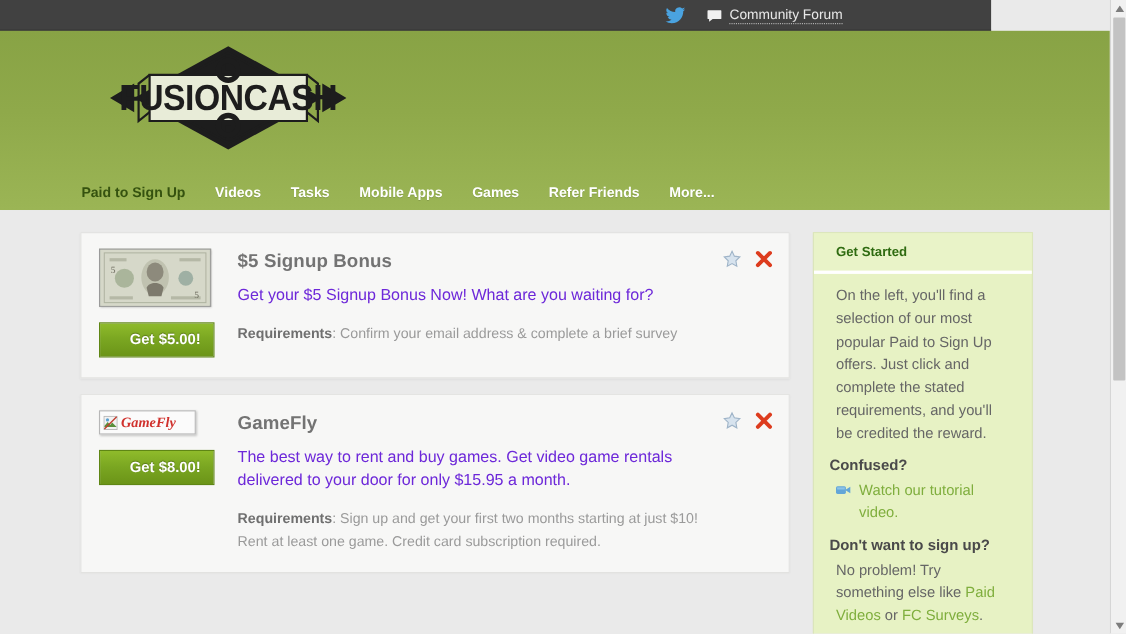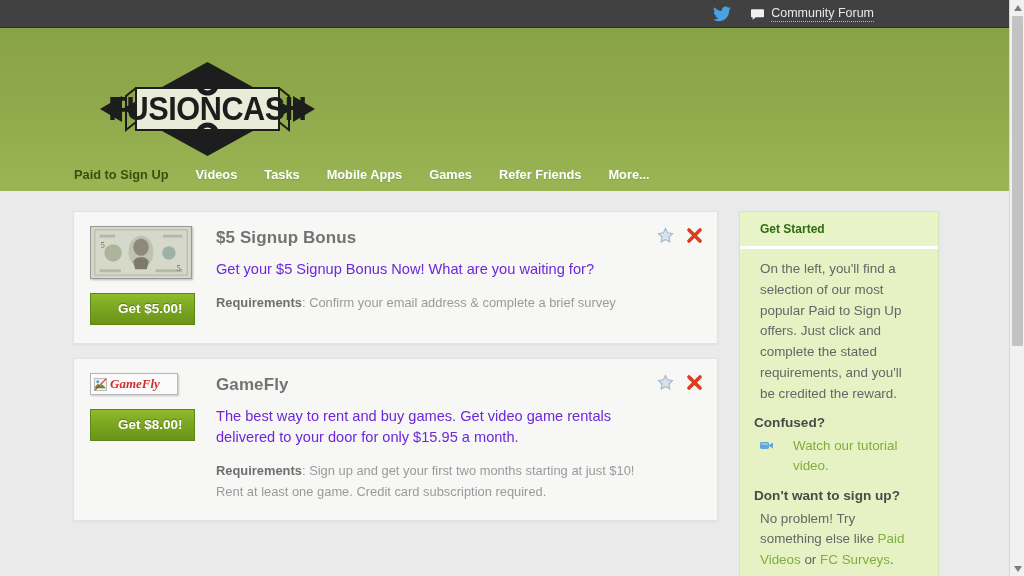--- a/index.html
+++ b/index.html
@@ -6,21 +6,21 @@
   html, body {
     width: 1024px; height: 576px;
     overflow: hidden;
     background: #e9e9e9;
     font-family: "Liberation Sans", sans-serif;
   }
   #page { position: relative; width: 1024px; height: 576px; background: #eaeaea; }
 
   
   .topbar {
-    position: absolute; top: 0; left: 0; width: 1009px; height: 28px;
+    position: absolute; top: 0; left: 0; width: 901px; height: 28px;
     background: #414141;
     border-bottom: 1px solid #2e2e2e;
   }
   .topbar-right {
     position: absolute; right: 135px; top: 0; height: 28px;
     display: flex; align-items: center; gap: 20px;
   }
   .twitter-icon { display: block; width: 18px; height: 16px; }
   .forum-link {
     display: flex; align-items: center; gap: 7px;
@@ -32,21 +32,21 @@
     padding-bottom: 1px;
   }
   .bubble-icon { display: block; width: 13px; height: 11px; }
 
   
   .header {
     position: absolute; top: 28px; left: 0; width: 1009px; height: 163px;
     background: linear-gradient(to bottom, #88a345 0%, #8fa94a 45%, #9bb555 100%);
   }
   .logo {
-    position: absolute; left: 100px; top: 32px;
+    position: absolute; left: 100px; top: 12px;
     width: 215px; height: 98px;
   }
   .nav-tabs {
     position: absolute; left: 424px; top: 36px;
     display: flex; gap: 2px; align-items: stretch;
   }
   .nav-tab {
     height: 42px; display: flex; align-items: center; justify-content: center;
     padding: 0 17px;
     font-size: 13.5px; font-weight: bold; letter-spacing: .4px;
@@ -155,21 +155,21 @@
     font-size: 13.4px; color: #666666; line-height: 1.55;
     padding: 0 5px 0 6px; margin-bottom: 11px;
   }
   .sb-head {
     font-size: 13.6px; font-weight: bold; color: #4a4a4a;
     margin-bottom: 6px;
   }
   .sb-video {
     font-size: 13.4px; color: #7fae3d; line-height: 1.5;
     padding-left: 6px; margin-bottom: 11px;
-    display: flex; align-items: flex-start; gap: 19px;
+    display: flex; align-items: flex-start; gap: 7px;
   }
   .video-icon { width: 14px; height: 11px; display: block; margin-top: 4px; flex:0 0 14px; }
   .sb-link { color: #7fae3d; text-decoration: none; cursor: pointer; }
 
   
   .scrollbar {
     position: absolute; right: 0; top: 0; width: 15px; height: 576px;
     background: #f1f1f1; border-left: 1px solid #d6d6d6;
   }
   .sb-arrow {

